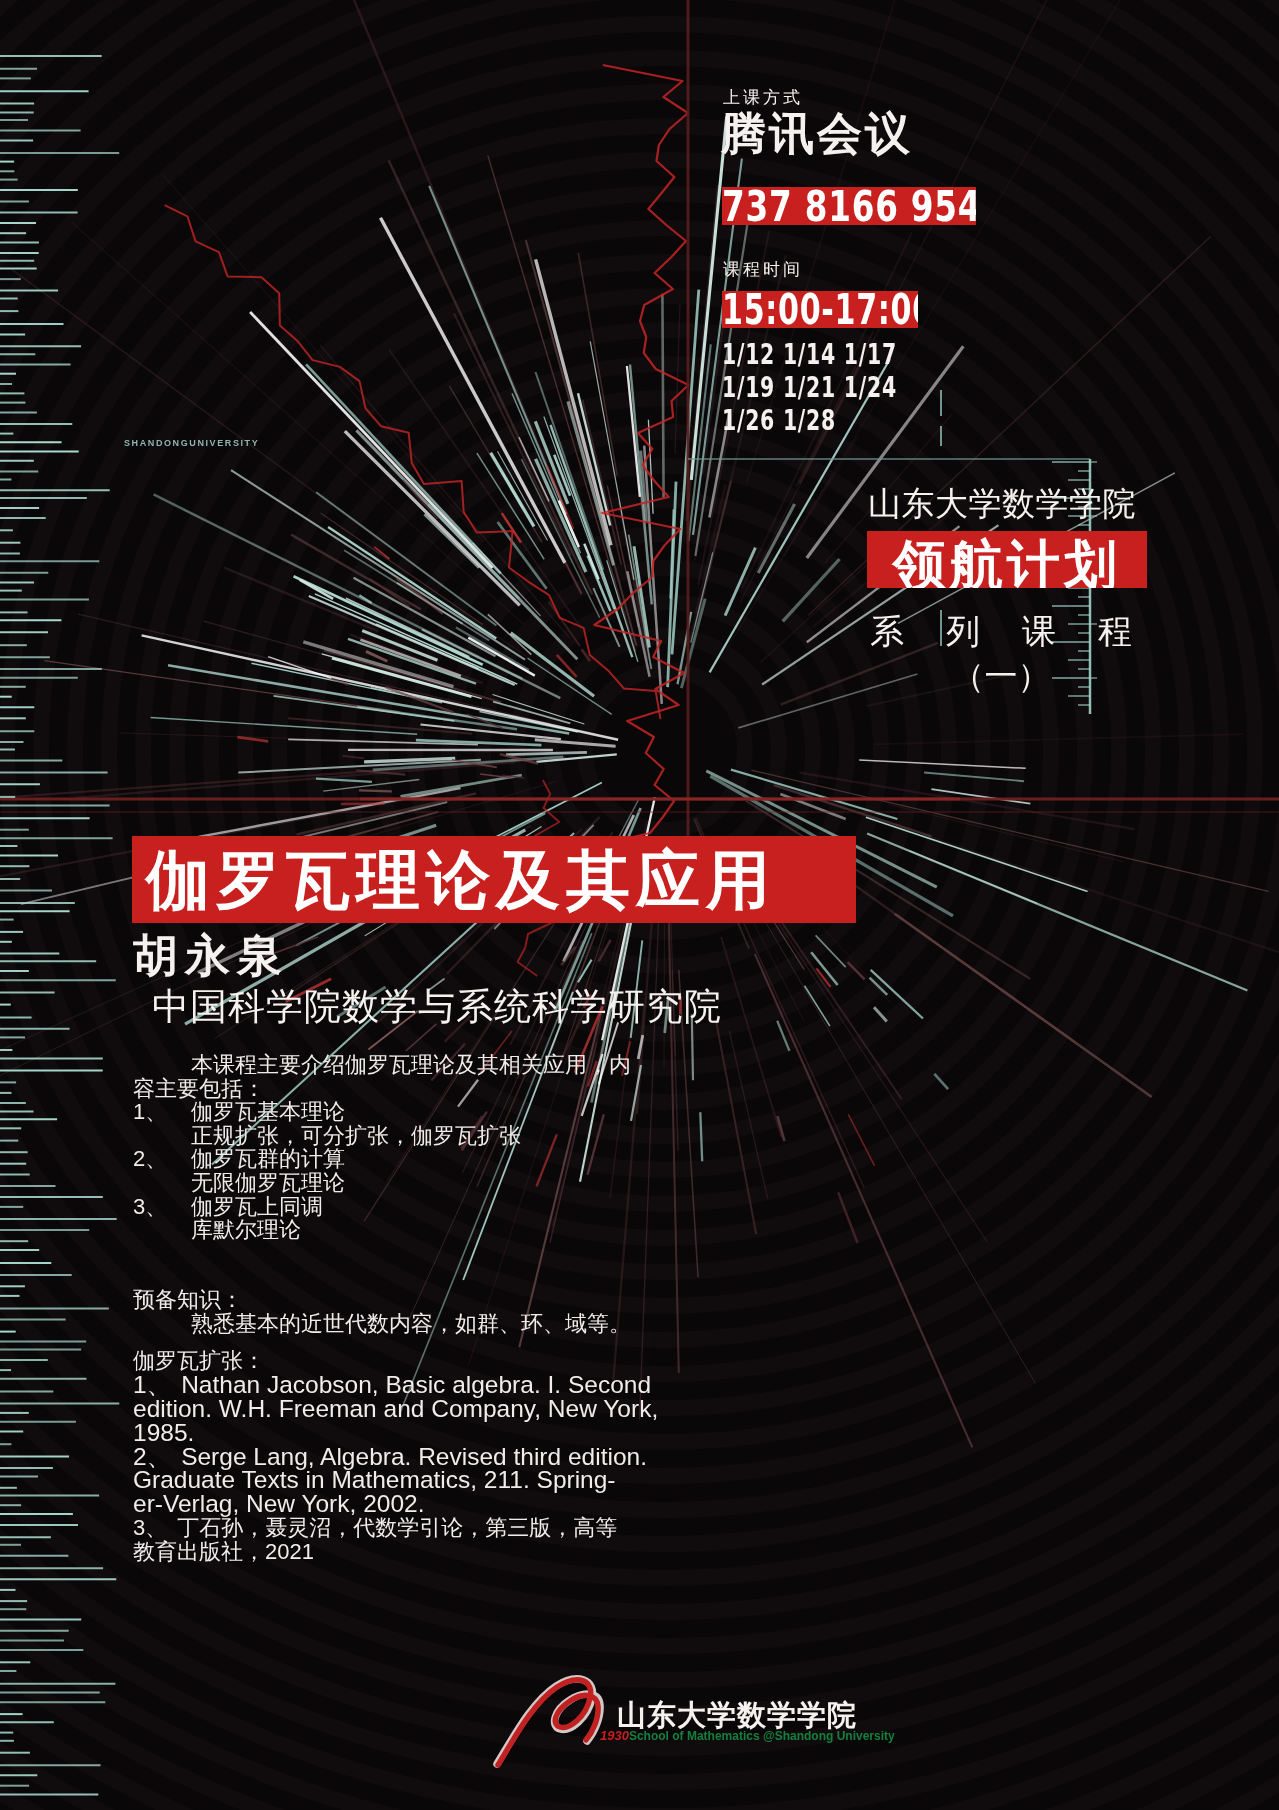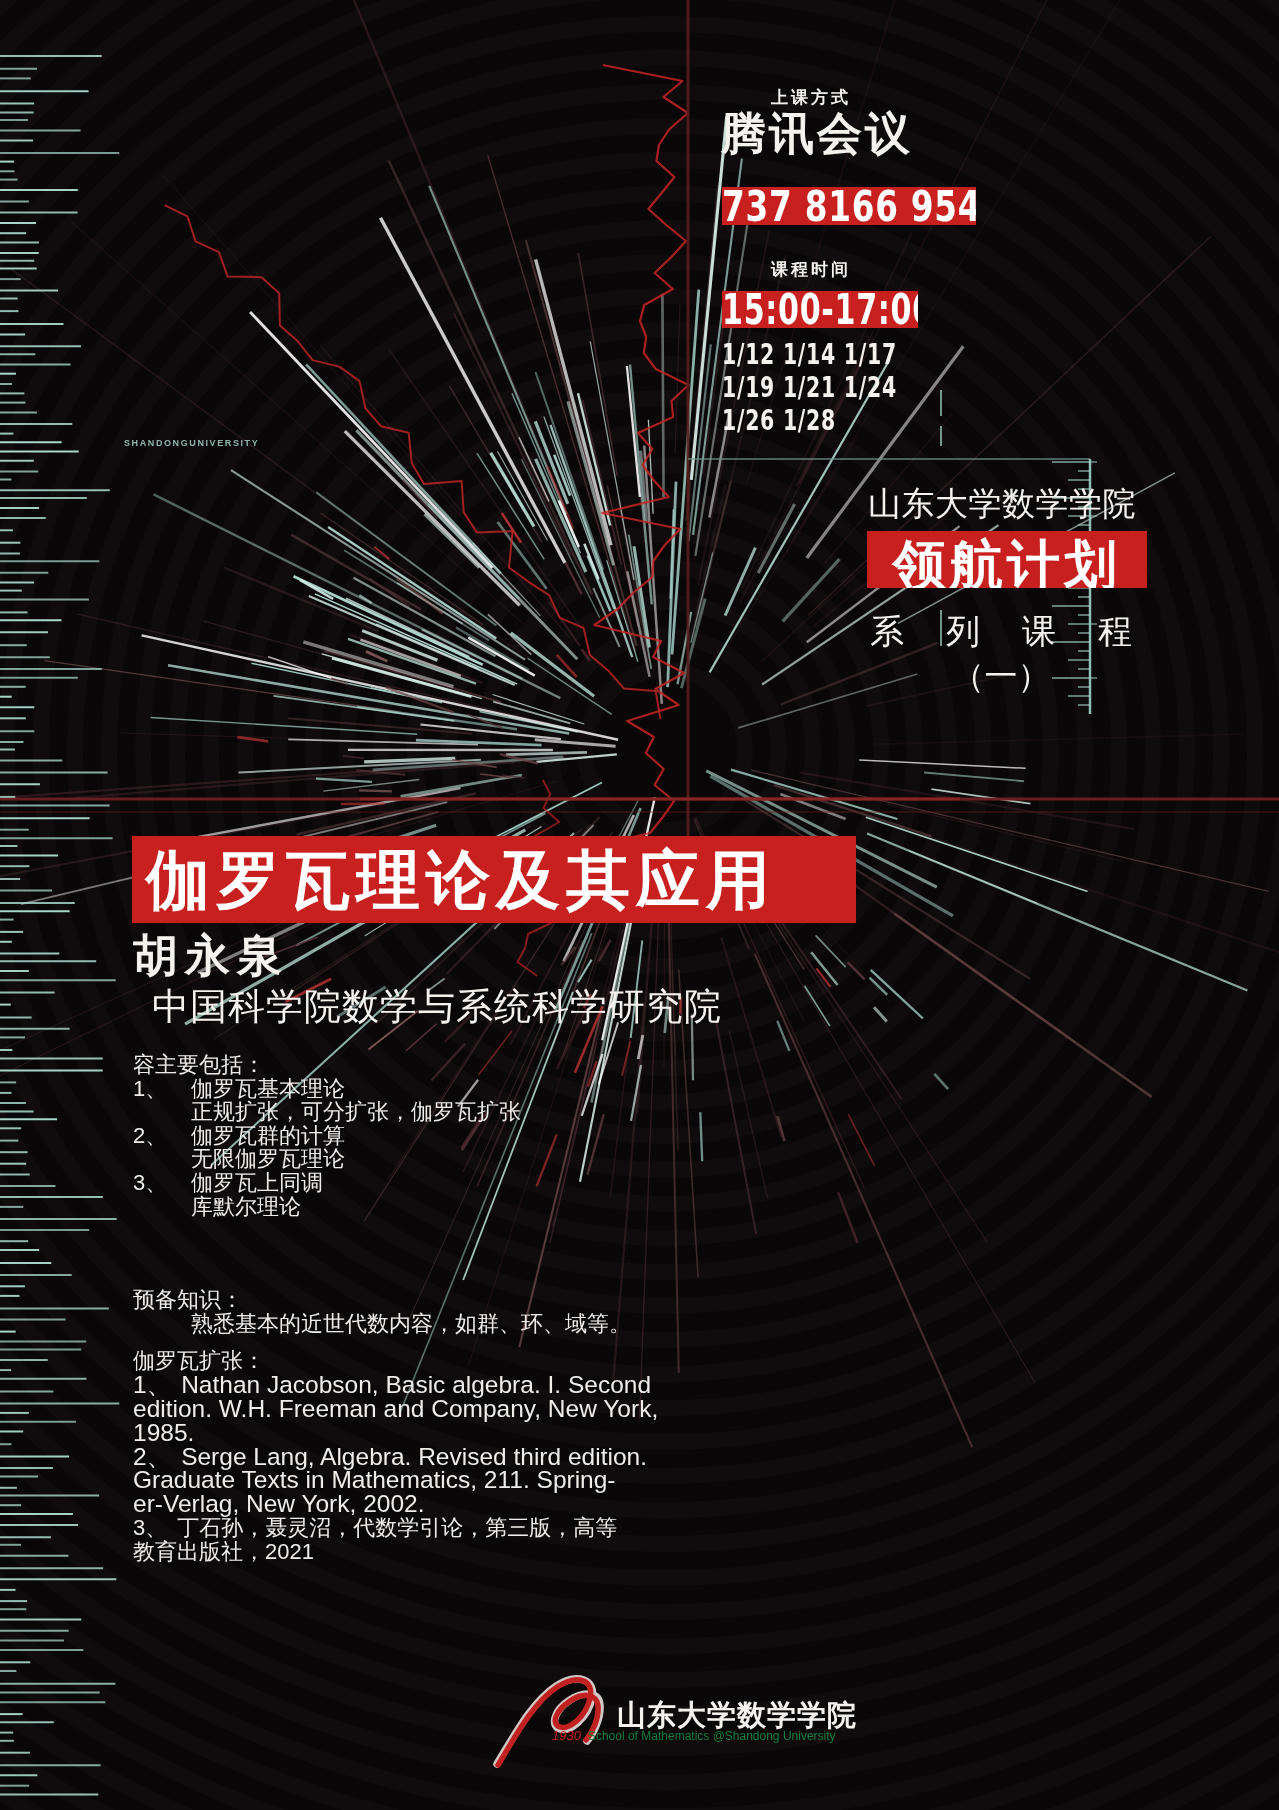--- a/index.html
+++ b/index.html
@@ -15,21 +15,21 @@
     position:relative;width:1279px;height:1810px;overflow:hidden;
     background:var(--bg);
     font-family:"Liberation Sans","DejaVu Sans",sans-serif;
     color:var(--ink);
   }
   #bg{position:absolute;inset:0;z-index:0;}
   .layer{position:absolute;z-index:2;}
 
   .watermark{left:124px;top:438px;font-size:9px;letter-spacing:1.6px;color:#8fb5ad;font-weight:600;}
 
-  .small-label{font-size:17px;letter-spacing:3px;font-weight:700;color:var(--ink);margin-left:48px;}
+  .small-label{font-size:17px;letter-spacing:3px;font-weight:400;color:var(--ink);}
   .platform{left:721px;top:108px;font-size:45px;font-weight:700;letter-spacing:3px;line-height:52px;}
   .lbl-method{left:723px;top:86px;}
   .lbl-time{left:723px;top:258px;}
 
   .redband{background:var(--accent);color:#fff;overflow:hidden;white-space:nowrap;}
   .band-id{left:722px;top:187px;width:254px;height:38px;}
   .band-id .cond{font-size:43px;line-height:38px;transform:scaleX(.76);}
   .band-time{left:722px;top:291px;width:196px;height:37px;}
   .band-time .cond{font-size:43px;line-height:37px;transform:scaleX(.70);}
   .cond{display:inline-block;transform-origin:left center;font-weight:700;letter-spacing:1px;font-family:"DejaVu Sans",sans-serif;}
@@ -55,21 +55,21 @@
   .bline{position:relative;height:23.6px;line-height:23.6px;font-size:22px;padding-left:58px;white-space:nowrap;color:#efecea;}
   .bline.flush{padding-left:0;}
   .bline .num{position:absolute;left:0;top:0;}
   .refs-col .bline{height:23.9px;line-height:23.9px;padding-left:0;}
   .refs-col .bline .num{position:static;margin-right:10px;}
   .refs-col .bline.latin{font-size:24.5px;letter-spacing:0;}
 
   .logo-wrap{left:480px;top:1664px;width:140px;height:110px;}
   .logo-letters{left:513px;top:1811px;font-size:10px;font-weight:700;letter-spacing:11px;color:var(--accent);}
   .foot-cn{left:617px;top:1696px;font-size:29px;font-weight:700;letter-spacing:1px;}
-  .foot-en{left:552px;top:1728px;font-size:12px;font-weight:400;display:flex;gap:7px;align-items:baseline;}
+  .foot-en{left:600px;top:1728px;font-size:12px;font-weight:700;display:flex;align-items:baseline;}
   .foot-en .year{color:var(--accent);font-style:italic;font-size:13px;}
   .foot-en .en{color:#15803d;}
 </style>
 </head>
 <body>
 
 <div class="poster" style="--bg: #0a0708; --accent: #c8201e; --ink: #f4f1ee; --cyan: #b9e3d9; --ruler: #9fd2c7; --darkred: #6e2020;">
   <div id="bg"><svg width="1279" height="1810" viewBox="0 0 1279 1810">
         <circle cx="665" cy="750" r="80" fill="none" stroke="#161013" stroke-width="16" opacity="0.55"></circle>
         <circle cx="665" cy="750" r="114" fill="none" stroke="#161013" stroke-width="16" opacity="0.55"></circle>
@@ -682,20 +682,21 @@
   <div class="layer series-no">（一）</div>
 
   <div class="layer redband title-band">
     <div class="t">伽罗瓦理论及其应用</div>
   </div>
   <div class="layer speaker">胡永泉</div>
   <div class="layer affil">中国科学院数学与系统科学研究院</div>
 
   <div class="layer col body-col">
 
+  <div class="bline"><span>本课程主要介绍伽罗瓦理论及其相关应用，内</span></div>
       <div class="bline flush"><span>容主要包括：</span></div>
       <div class="bline"><span class="num">1、</span><span>伽罗瓦基本理论</span></div>
       <div class="bline"><span>正规扩张，可分扩张，伽罗瓦扩张</span></div>
       <div class="bline"><span class="num">2、</span><span>伽罗瓦群的计算</span></div>
       <div class="bline"><span>无限伽罗瓦理论</span></div>
       <div class="bline"><span class="num">3、</span><span>伽罗瓦上同调</span></div>
       <div class="bline"><span>库默尔理论</span></div>
     </div>
   <div class="layer col prereq-col">
 

